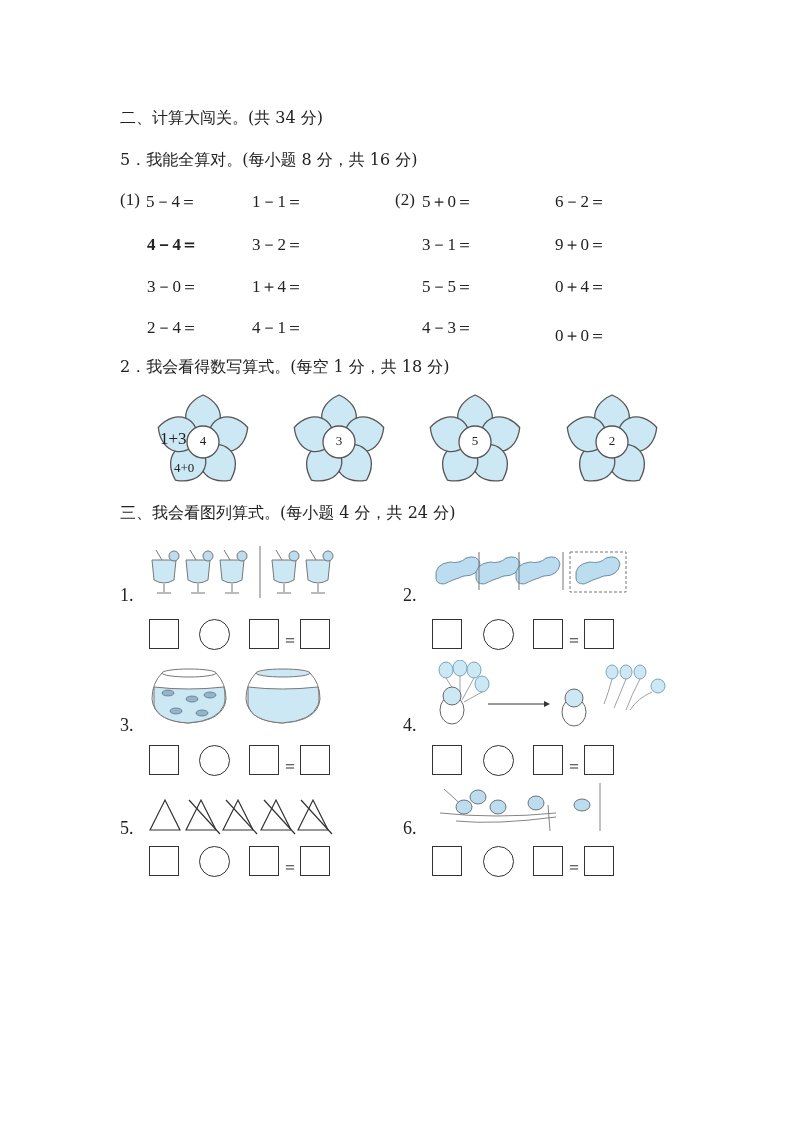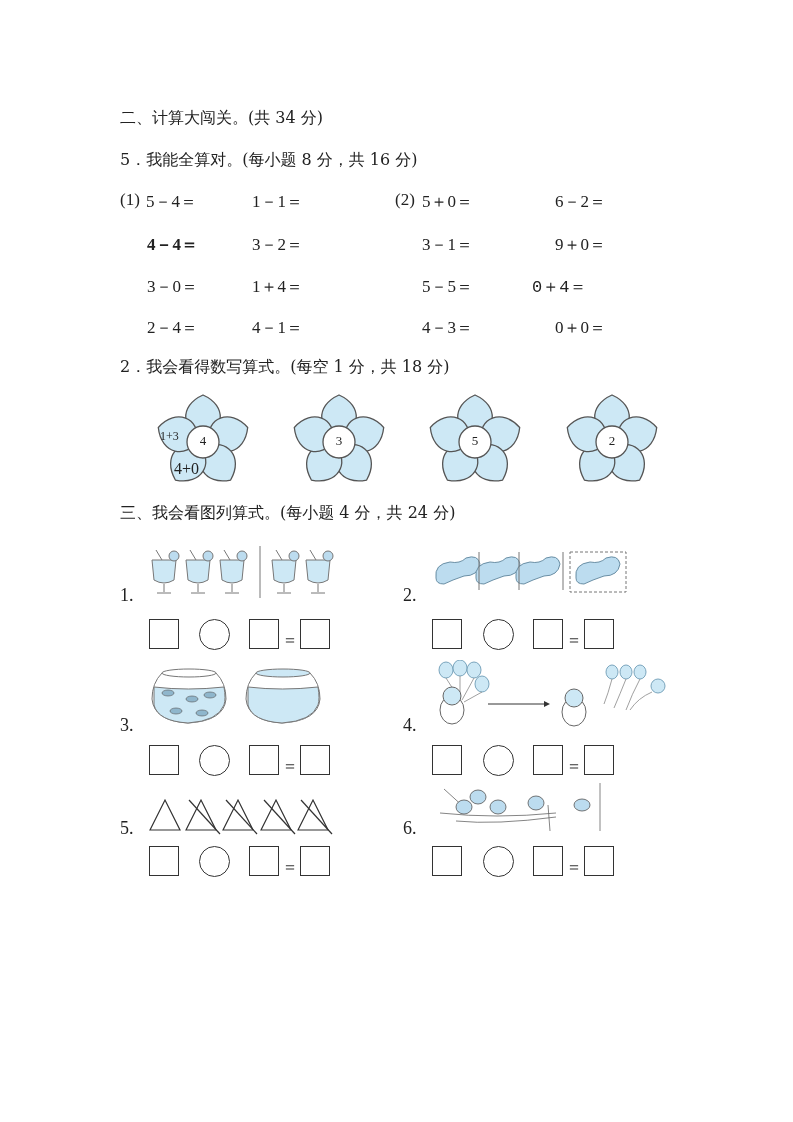--- a/index.html
+++ b/index.html
@@ -30,23 +30,23 @@
 <div class="abs eq" style="left:147px;top:275px;">3－0＝</div>
 <div class="abs eq" style="left:252px;top:275px;">1＋4＝</div>
 <div class="abs eq" style="left:147px;top:316px;">2－4＝</div>
 <div class="abs eq" style="left:252px;top:316px;">4－1＝</div>
 
 <div class="abs eq" style="left:422px;top:190px;">5＋0＝</div>
 <div class="abs eq" style="left:555px;top:190px;">6－2＝</div>
 <div class="abs eq" style="left:422px;top:233px;text-align:right;">3－1＝</div>
 <div class="abs eq" style="left:555px;top:233px;">9＋0＝</div>
 <div class="abs eq" style="left:422px;top:275px;">5－5＝</div>
-<div class="abs eq" style="left:532px;top:275px;font-family:Liberation Mono, monospace;">0＋4＝</div>
+<div class="abs eq" style="left:555px;top:275px;">0＋4＝</div>
 <div class="abs eq" style="left:422px;top:316px;">4－3＝</div>
-<div class="abs eq" style="left:555px;top:316px;">0＋0＝</div>
+<div class="abs eq" style="left:555px;top:324px;">0＋0＝</div>
 
 <div class="abs t" style="left:120px;top:357px;">2．我会看得数写算式。(每空 1 分，共 18 分)</div>
 
 <svg width="0" height="0" style="position:absolute">
   <defs>
     <g id="petals">
       <g fill="#cde8f5" stroke="#555" stroke-width="1.3">
         <path d="M55 50 C40 30 38 14 55 3 C72 14 70 30 55 50Z" transform="rotate(0 55 50) translate(0 -2) scale(1)"></path>
       </g>
     </g>
@@ -58,22 +58,22 @@
     <g fill="#cde8f5" stroke="#555" stroke-width="1.3">
       <path d="M55 44 C34 40 30 14 55 3 C80 14 76 40 55 44Z"></path>
       <path d="M55 44 C34 40 30 14 55 3 C80 14 76 40 55 44Z" transform="rotate(72 55 50)"></path>
       <path d="M55 44 C34 40 30 14 55 3 C80 14 76 40 55 44Z" transform="rotate(144 55 50)"></path>
       <path d="M55 44 C34 40 30 14 55 3 C80 14 76 40 55 44Z" transform="rotate(216 55 50)"></path>
       <path d="M55 44 C34 40 30 14 55 3 C80 14 76 40 55 44Z" transform="rotate(288 55 50)"></path>
     </g>
     <circle cx="55" cy="50" r="16" fill="#fff" stroke="#555" stroke-width="1.3"></circle>
   </svg>
   <div class="abs" style="left:45px;top:41px;width:20px;text-align:center;font-size:13px;font-family:'Liberation Serif',serif;">4</div>
-  <div class="abs" style="left:12px;top:37px;font-size:12px;font-family:'Liberation Serif',serif;">1+3</div>
-  <div class="abs" style="left:26px;top:68px;font-size:16px;font-family:'Liberation Serif',serif;">4+0</div>
+  <div class="abs" style="left:12px;top:37px;font-size:17px;font-family:'Liberation Serif',serif;">1+3</div>
+  <div class="abs" style="left:26px;top:68px;font-size:13px;font-family:'Liberation Serif',serif;">4+0</div>
 </div>
 
 <div class="flower" style="left:284px;top:392px;">
   <svg width="110" height="100" viewBox="0 0 110 100">
     <g fill="#cde8f5" stroke="#555" stroke-width="1.3">
       <path d="M55 44 C34 40 30 14 55 3 C80 14 76 40 55 44Z"></path>
       <path d="M55 44 C34 40 30 14 55 3 C80 14 76 40 55 44Z" transform="rotate(72 55 50)"></path>
       <path d="M55 44 C34 40 30 14 55 3 C80 14 76 40 55 44Z" transform="rotate(144 55 50)"></path>
       <path d="M55 44 C34 40 30 14 55 3 C80 14 76 40 55 44Z" transform="rotate(216 55 50)"></path>
       <path d="M55 44 C34 40 30 14 55 3 C80 14 76 40 55 44Z" transform="rotate(288 55 50)"></path>

